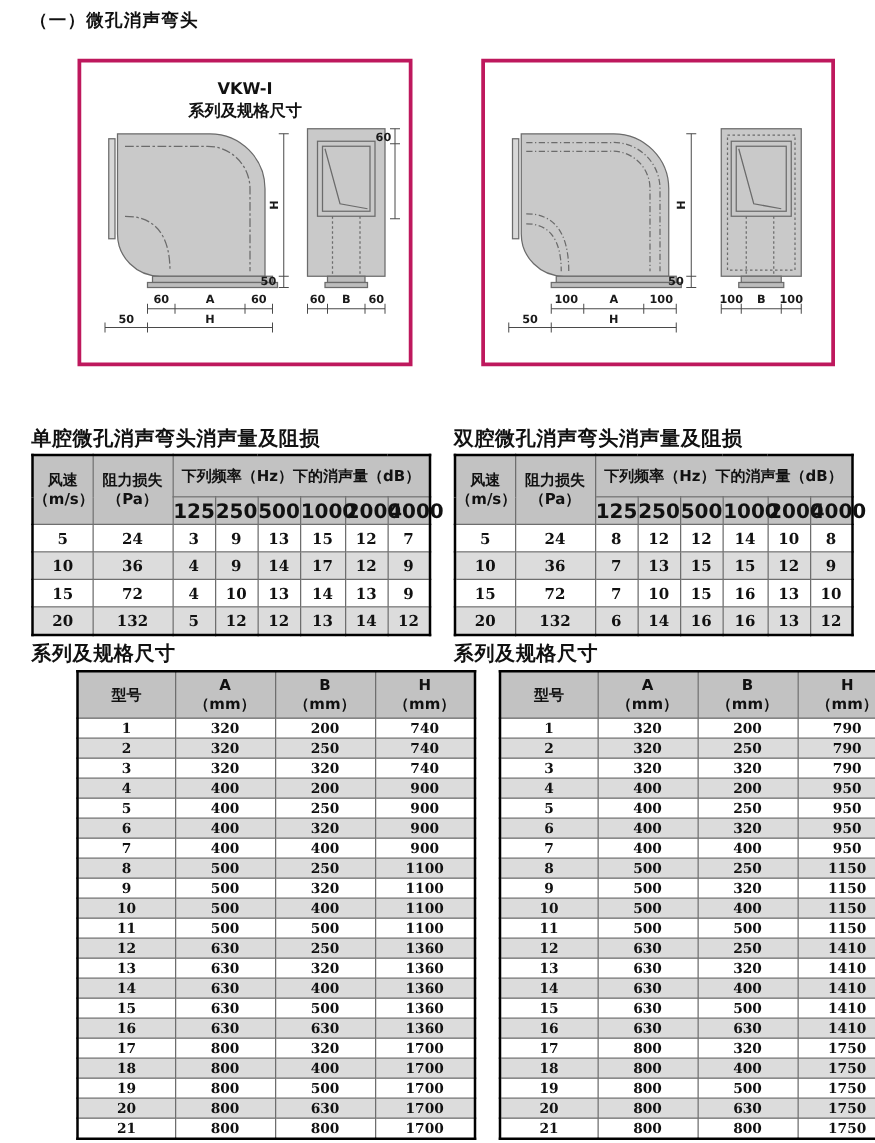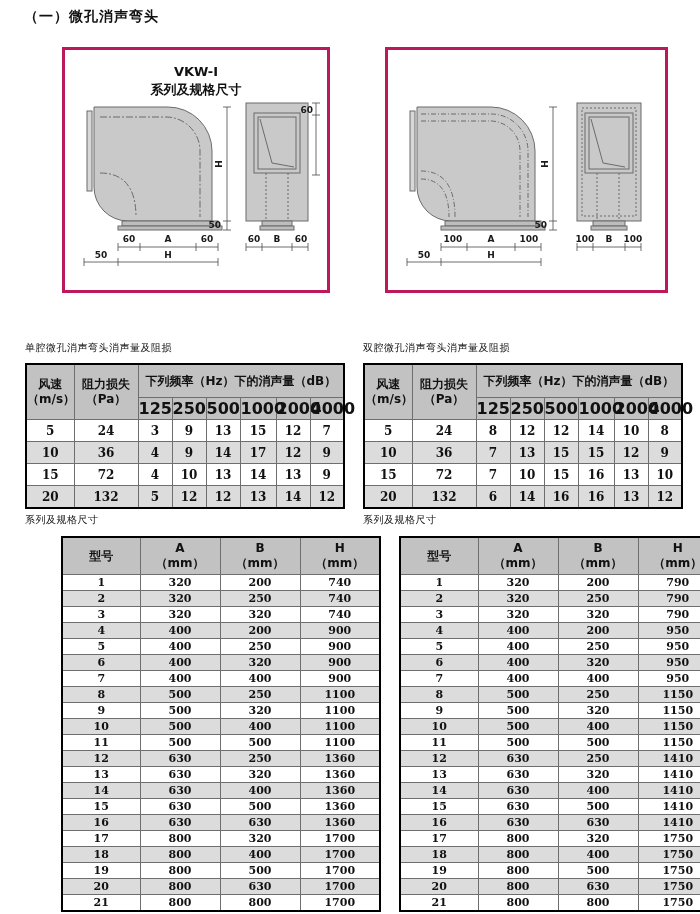--- a/index.html
+++ b/index.html
@@ -13,21 +13,21 @@
   .page{position:relative;width:700px;height:914px;background:#fff;overflow:hidden;}
   .page-title{position:absolute;left:24px;top:8px;font-size:14px;font-weight:bold;letter-spacing:1px;}
 
   .diagram-box{position:absolute;top:47px;height:246px;border:3px solid #be185d;background:#fff;box-sizing:border-box;}
   #box1{left:62px;width:268px;}
   #box2{left:385px;width:283px;}
   .diag-titles{display:flex;justify-content:center;gap:12px;margin-top:13px;}
   .diag-title{text-align:center;font-weight:bold;font-size:13px;line-height:1.4;white-space:nowrap;}
   .diag-svg{position:absolute;left:5px;bottom:3px;}
 
-  .tbl-title{position:absolute;font-size:10px;font-weight:normal;letter-spacing:0.5px;}
+  .tbl-title{position:absolute;font-size:16px;font-weight:bold;letter-spacing:0.5px;}
   #att-title-0{left:25px;top:341px;} #att-title-1{left:363px;top:341px;}
   #spec-title-0{left:25px;top:513px;} #spec-title-1{left:363px;top:513px;}
 
   table{border-collapse:collapse;position:absolute;table-layout:fixed;background:#fff;}
   table{border:2px solid #000000;}
   th,td{border:1px solid #6e6e6e;text-align:center;vertical-align:middle;padding:0;}
   th{background:var(--table-header-bg);font-size:12px;font-weight:bold;}
   .pre{white-space:pre-line;line-height:1.25;}
   tbody tr:nth-child(even){background:var(--row-alt-bg);}
   tbody td{font-family:"DejaVu Serif","Liberation Serif",serif;font-weight:bold;}

